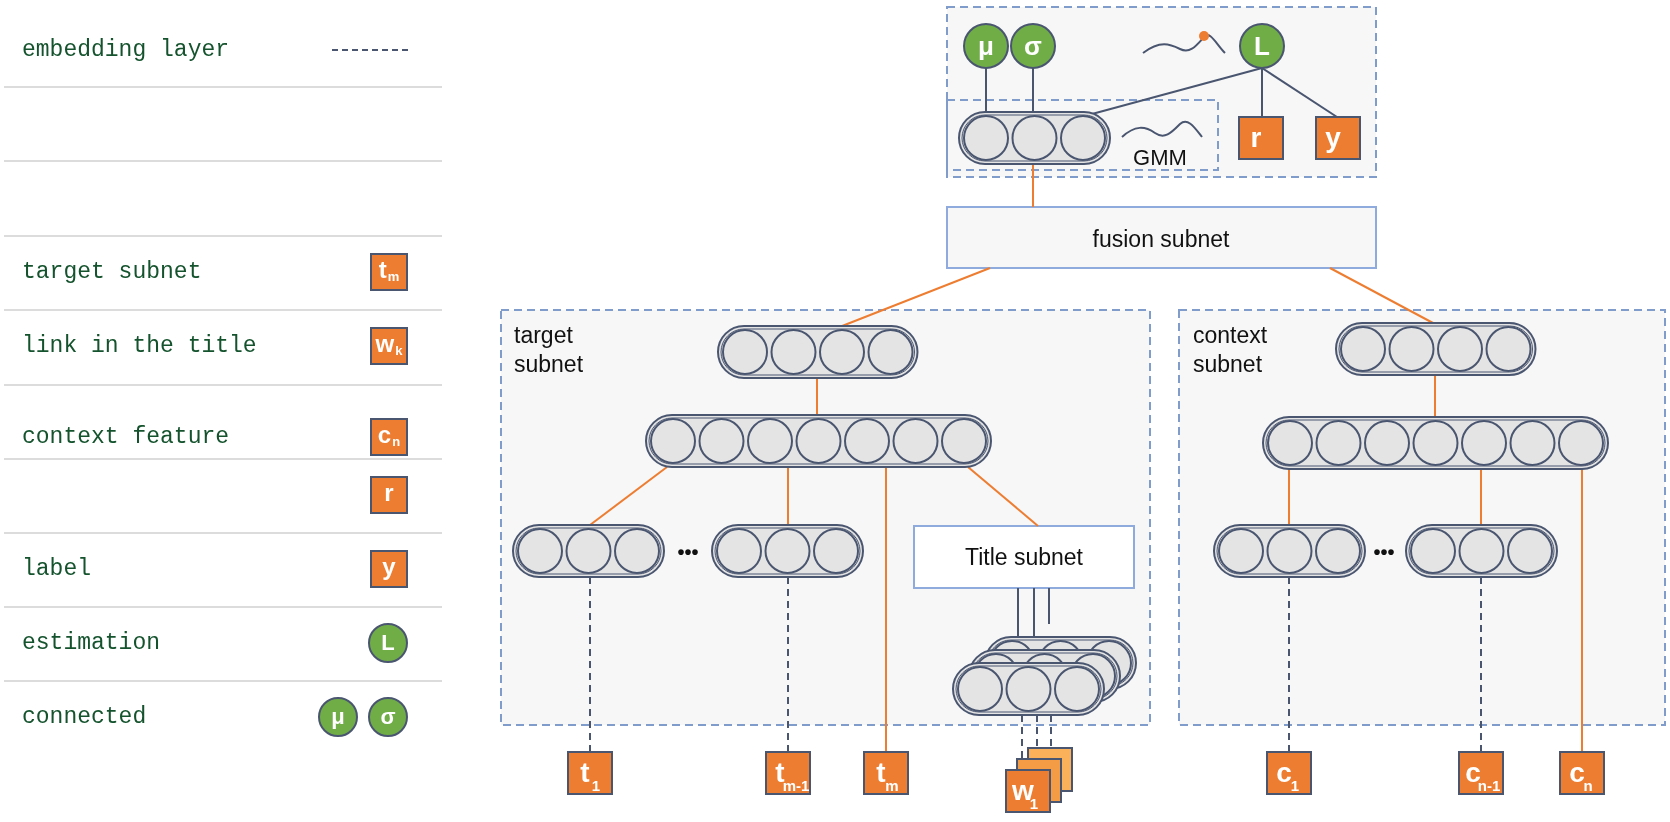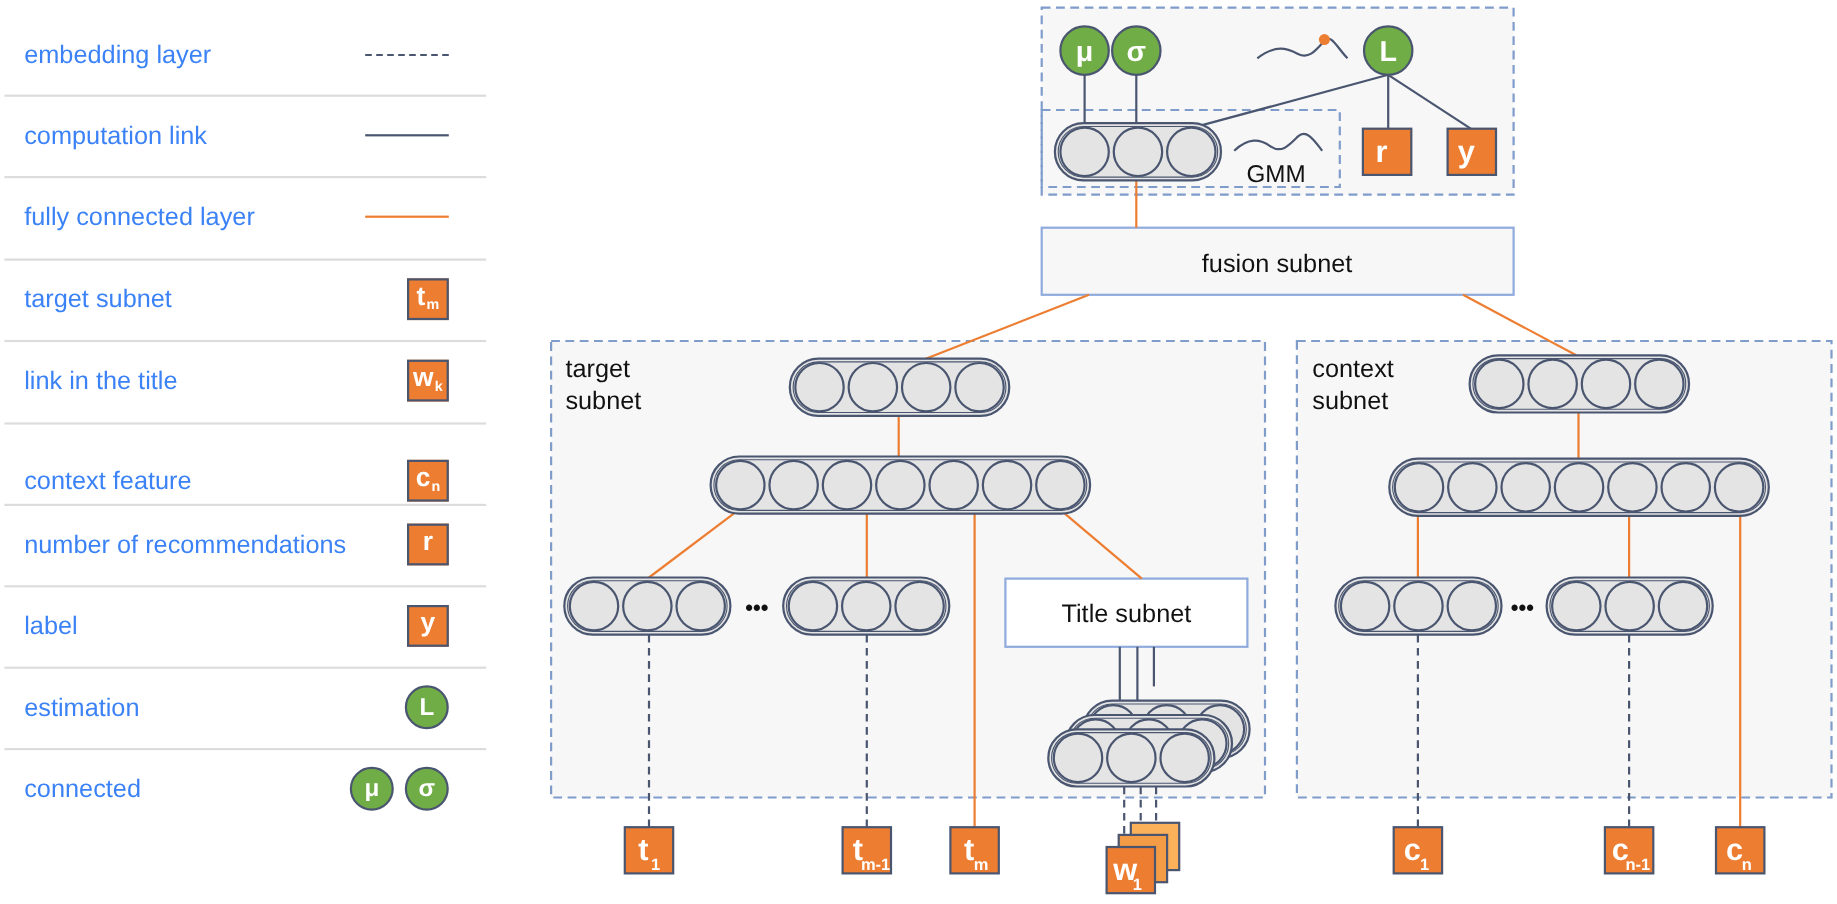--- a/index.html
+++ b/index.html
@@ -1,19 +1,19 @@
 <!DOCTYPE html>
 <html><head>
 <meta charset="utf-8">
 <style>
   html,body{margin:0;padding:0;background:#ffffff;}
   body{width:1670px;height:822px;position:relative;overflow:hidden;font-family:"Liberation Sans",sans-serif;}
   #legend{position:absolute;left:0;top:0;width:446px;height:822px;}
   .lrow{position:absolute;left:4px;width:438px;height:74px;}
-  .lrow .txt{position:absolute;left:18px;top:50%;transform:translateY(-50%);font-size:23px;color:#3b82f6;white-space:nowrap;}
+  .lrow .txt{position:absolute;left:18px;top:50%;transform:translateY(-50%);font-size:23px;color:#14532d;white-space:nowrap;font-family:Liberation Mono, monospace;}
   .lrow .sym{position:absolute;right:34px;top:50%;transform:translateY(-50%);display:flex;gap:10px;align-items:center;}
   .divider{position:absolute;left:4px;width:438px;height:0;border-top:2px solid #dcdcdc;}
   .line-dash{width:76px;height:0;border-top:2px dashed #4a5670;}
   .line-solid{width:76px;height:0;border-top:2px solid #4a5670;}
   .line-orange{width:76px;height:0;border-top:2px solid #ed7d31;}
   .obox{width:38px;height:38px;background:#ed7d31;border:2px solid #4a5670;box-sizing:border-box;color:#fff;font-weight:bold;font-size:24px;display:flex;align-items:flex-start;justify-content:center;line-height:30px;position:relative;}
   .obox sub{font-size:13px;line-height:12px;position:relative;top:16px;margin-left:1px;}
   .gcirc{width:40px;height:40px;border-radius:50%;background:#70ad47;border:2px solid #4a5670;box-sizing:border-box;color:#fff;font-weight:bold;font-size:22px;display:flex;align-items:center;justify-content:center;}
   #diagram{position:absolute;left:0;top:0;width:1670px;height:822px;}
   svg text{font-family:"Liberation Sans",sans-serif;}
@@ -22,33 +22,21 @@
 <body>
 
 <div id="legend">
   <div class="lrow" style="top:13px">
     <span class="txt">embedding layer</span>
     <span class="sym">
         <span class="line-dash"></span>
       </span>
   </div>
   <div class="divider" style="top:86px"></div>
-  <div class="lrow" style="top:86px">
-    <span class="txt">computation link</span>
-    <span class="sym">
-        <span class="line-solid"></span>
-      </span>
-  </div>
   <div class="divider" style="top:160px"></div>
-  <div class="lrow" style="top:160px">
-    <span class="txt">fully connected layer</span>
-    <span class="sym">
-        <span class="line-orange"></span>
-      </span>
-  </div>
   <div class="divider" style="top:235px"></div>
   <div class="lrow" style="top:235px">
     <span class="txt">target subnet</span>
     <span class="sym">
         <span class="obox">
           <span>t</span>
           <sub>m</sub>
         </span>
       </span>
   </div>
@@ -67,21 +55,20 @@
     <span class="txt">context feature</span>
     <span class="sym">
         <span class="obox">
           <span>c</span>
           <sub>n</sub>
         </span>
       </span>
   </div>
   <div class="divider" style="top:458px"></div>
   <div class="lrow" style="top:458px">
-    <span class="txt">number of recommendations</span>
     <span class="sym">
         <span class="obox">
           <span>r</span>
         </span>
       </span>
   </div>
   <div class="divider" style="top:532px"></div>
   <div class="lrow" style="top:532px">
     <span class="txt">label</span>
     <span class="sym">

